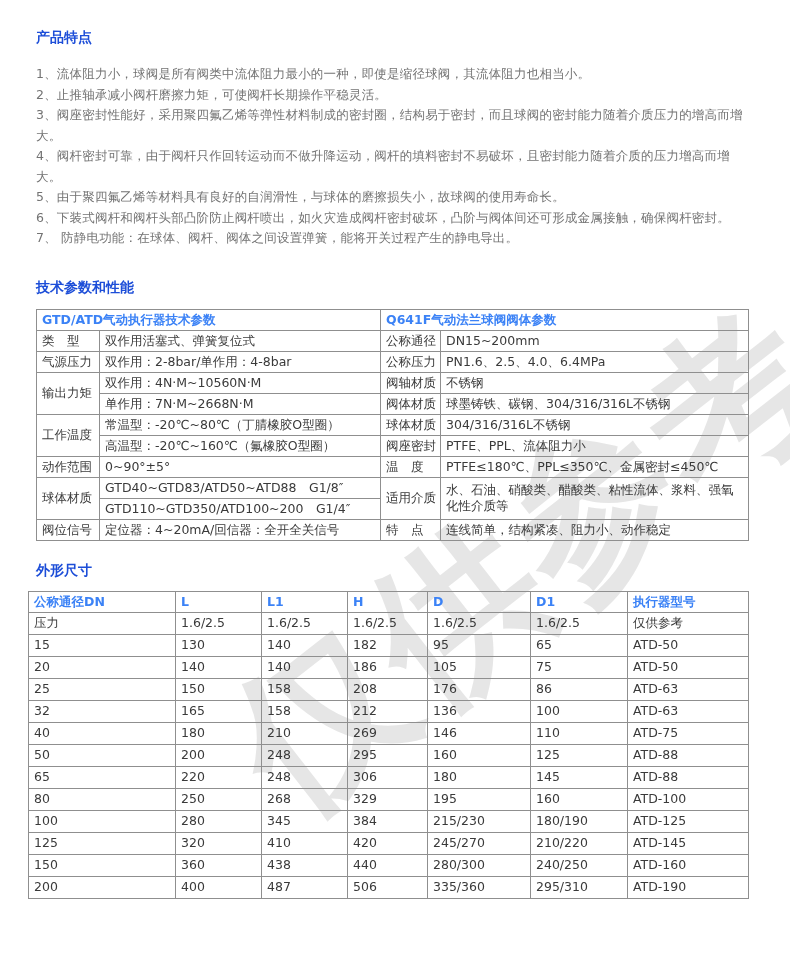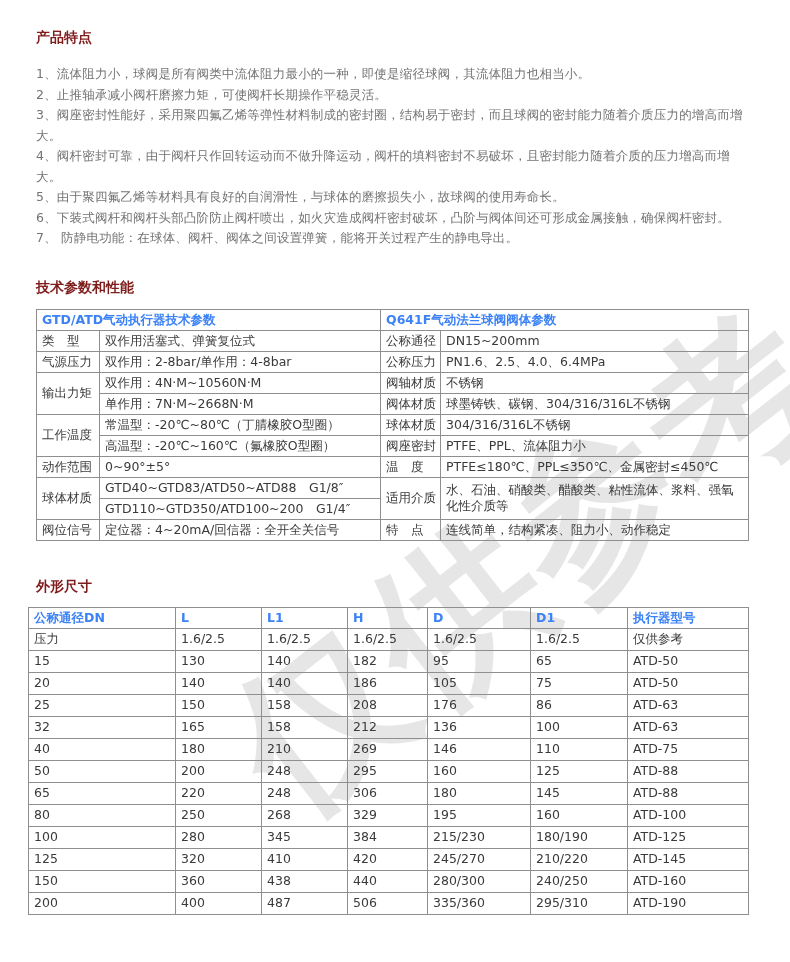--- a/index.html
+++ b/index.html
@@ -12,29 +12,29 @@
   .watermark{
     position:absolute;left:205px;top:705px;z-index:0;
     font-size:168px;font-weight:bold;line-height:1;
     color:rgba(130,130,130,0.20);
     transform:rotate(-38deg);transform-origin:0 0;
     white-space:nowrap;letter-spacing:4px;pointer-events:none;
     user-select:none;
   }
   .content{position:relative;z-index:1;padding:28px 42px 0 36px;}
   .section-title{
-    font-size:14px;font-weight:bold;color:#7f1d1d;line-height:18px;
+    font-size:14px;font-weight:bold;color:#1d4ed8;line-height:18px;
   }
   .features{margin-top:18px;}
   .feature-item{
     font-size:12.5px;line-height:20.5px;color:#737373;
     letter-spacing:0.2px;
   }
   .t2{margin-top:29px;}
-  .t3{margin-top:36px;}
+  .t3{margin-top:20px;}
   table{
     border-collapse:collapse;table-layout:fixed;
     font-size:12.5px;color:#3a3a3a;background:transparent;
   }
   td,th{
     border:1px solid #8f8f8f;
     padding:2px 5px;line-height:16px;
     text-align:left;vertical-align:middle;
     overflow:hidden;white-space:nowrap;
   }

